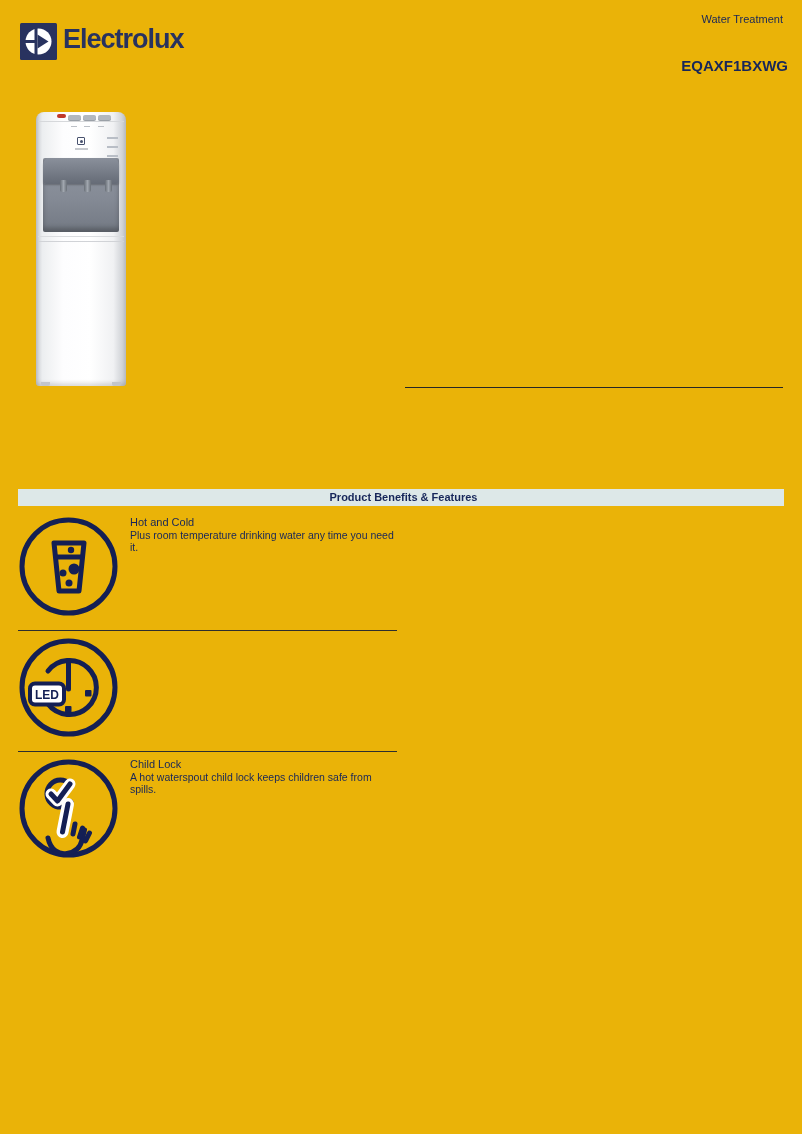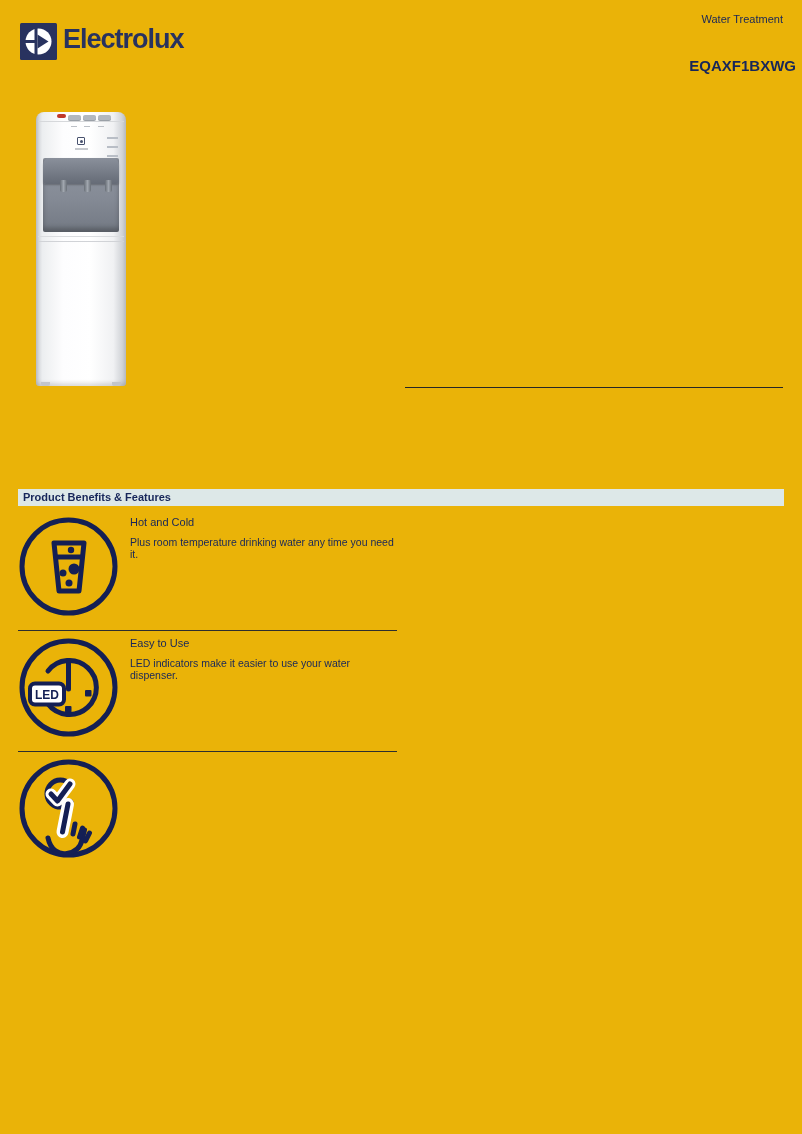--- a/index.html
+++ b/index.html
@@ -17,21 +17,21 @@
   .brand-wordmark {
     position: absolute; left: 63px; top: 24px;
     font-size: 27px; font-weight: bold; letter-spacing: -1px;
     color: #28325F;
   }
   .doc-category {
     position: absolute; right: 19px; top: 13px;
     font-size: 11px; color: #17265A;
   }
   .doc-model {
-    position: absolute; right: 6px; top: 57px;
+    position: absolute; right: 14px; top: 57px;
     font-size: 15px; font-weight: bold; color: #17265A;
   }
 
   
   .dispenser { position: absolute; left: 36px; top: 112px; width: 90px; height: 274px; }
   .disp-body {
     position: absolute; inset: 0;
     border-radius: 8px 8px 3px 3px;
     background: linear-gradient(90deg,#c7cacf 0%,#eceef0 7%,#fdfdfe 30%,#ffffff 60%,#f0f1f3 86%,#c3c6cb 100%);
     box-shadow: inset 0 -3px 4px rgba(0,0,0,0.14);
@@ -76,34 +76,35 @@
   .disp-foot { position: absolute; bottom: 0; width: 9px; height: 4px; background: #c2c5ca; border-radius: 0 0 2px 2px; }
   .disp-foot.f1 { left: 5px; } .disp-foot.f2 { right: 5px; }
 
   
   .spec-rule { position: absolute; left: 405px; top: 387px; width: 378px; height: 0; border-top: 1.5px solid #262626; }
 
   
   .section-header {
     position: absolute; left: 18px; top: 489px; width: 766px; height: 17px;
     background: #DDE8E8;
+    text-align: center;
   }
   .section-header span {
     display: block; padding-left: 5px; line-height: 17px;
     font-size: 11px; font-weight: bold; color: #17265A;
   }
 
   
   .features { position: absolute; left: 18px; top: 510px; width: 379px; }
   .feature-row { position: relative; min-height: 121px; }
   .feature-row.divided { border-bottom: 1.5px solid #2E2E2E; }
   .feature-icon { position: absolute; left: 0; top: 6px; width: 101px; height: 101px; }
   .feature-text { margin-left: 112px; padding-top: 6px; width: 270px; }
   .feature-title { font-size: 11px; font-weight: normal; color: #17265A; line-height: 13px; }
-  .feature-desc { font-size: 10.5px; color: #17265A; line-height: 11.5px; margin-top: 8px; }
+  .feature-desc { font-size: 10.5px; color: #17265A; line-height: 11.5px; margin-top: 1px; }
 
   .icon-stroke { stroke: #141F54; fill: none; stroke-width: 5; }
   .icon-fill { fill: #141F54; }
 </style>
 </head>
 <body>
 
 <div class="page">
 
   <svg class="logo-mark" viewBox="0 0 37 37">
@@ -172,35 +173,35 @@
     <div class="feature-row divided">
       <svg class="feature-icon" viewBox="0 0 101 101">
         <circle class="icon-stroke" cx="50.5" cy="50.5" r="46.5" stroke-width="5.5"></circle>
         <path class="icon-stroke" d="M30,34 A 27,27 0 1 1 30,67" stroke-linecap="round"></path>
         <line class="icon-stroke" x1="50.5" y1="26" x2="50.5" y2="52" stroke-width="7" stroke-linecap="round"></line>
         <rect class="icon-fill" x="67" y="53" width="6.5" height="6.5" rx="1"></rect>
         <rect class="icon-fill" x="47" y="69" width="6.5" height="6.5" rx="1"></rect>
         <rect x="12" y="46.5" width="34" height="21" rx="5" fill="#ffffff" stroke="#141F54" stroke-width="4"></rect>
         <text x="29" y="62" text-anchor="middle" font-family="Liberation Sans, sans-serif" font-size="12" font-weight="bold" fill="#141F54">LED</text>
       </svg>
-      <div class="feature-text">
-        <div class="feature-title">Easy to Use</div>
-        <div class="feature-desc">LED indicators make it easier to use your water dispenser.</div>
-      </div>
     </div>
 
     <div class="feature-row">
       <svg class="feature-icon" viewBox="0 0 101 101">
         <circle class="icon-stroke" cx="50.5" cy="50.5" r="46.5" stroke-width="5.5"></circle>
         <path class="icon-stroke" d="M52,26 A 13.5,13.5 0 1 0 53,44" stroke-linecap="round"></path>
         <path d="M33,36 L39.5,43 L52,26" fill="none" stroke="#ffffff" stroke-width="11" stroke-linecap="round" stroke-linejoin="round"></path>
         <path class="icon-stroke" d="M33,36 L39.5,43 L52,26" stroke-width="5.5" stroke-linecap="round" stroke-linejoin="round"></path>
         <line x1="50" y1="46" x2="44.5" y2="74" stroke="#ffffff" stroke-width="12" stroke-linecap="round"></line>
         <line class="icon-stroke" x1="50" y1="46" x2="44.5" y2="74" stroke-width="6.5" stroke-linecap="round"></line>
         <path class="icon-stroke" d="M30,80 C 32.5,92 41,97 49,95.5 C 58,94 62.5,89 64,82 L 66.5,72" stroke-width="6.5" stroke-linecap="round"></path>
         <line class="icon-stroke" x1="57" y1="66" x2="55" y2="76" stroke-width="5.5" stroke-linecap="round"></line>
         <line class="icon-stroke" x1="64.5" y1="70" x2="61.5" y2="79" stroke-width="5.5" stroke-linecap="round"></line>
         <line class="icon-stroke" x1="71.5" y1="75" x2="67.5" y2="83" stroke-width="5.5" stroke-linecap="round"></line>
       </svg>
+      <div class="feature-text">
+        <div class="feature-title">Child Lock</div>
+        <div class="feature-desc">A hot waterspout child lock keeps children safe from spills.</div>
+      </div>
     </div>
 
   </div>
 </div>
 
 </body></html>

